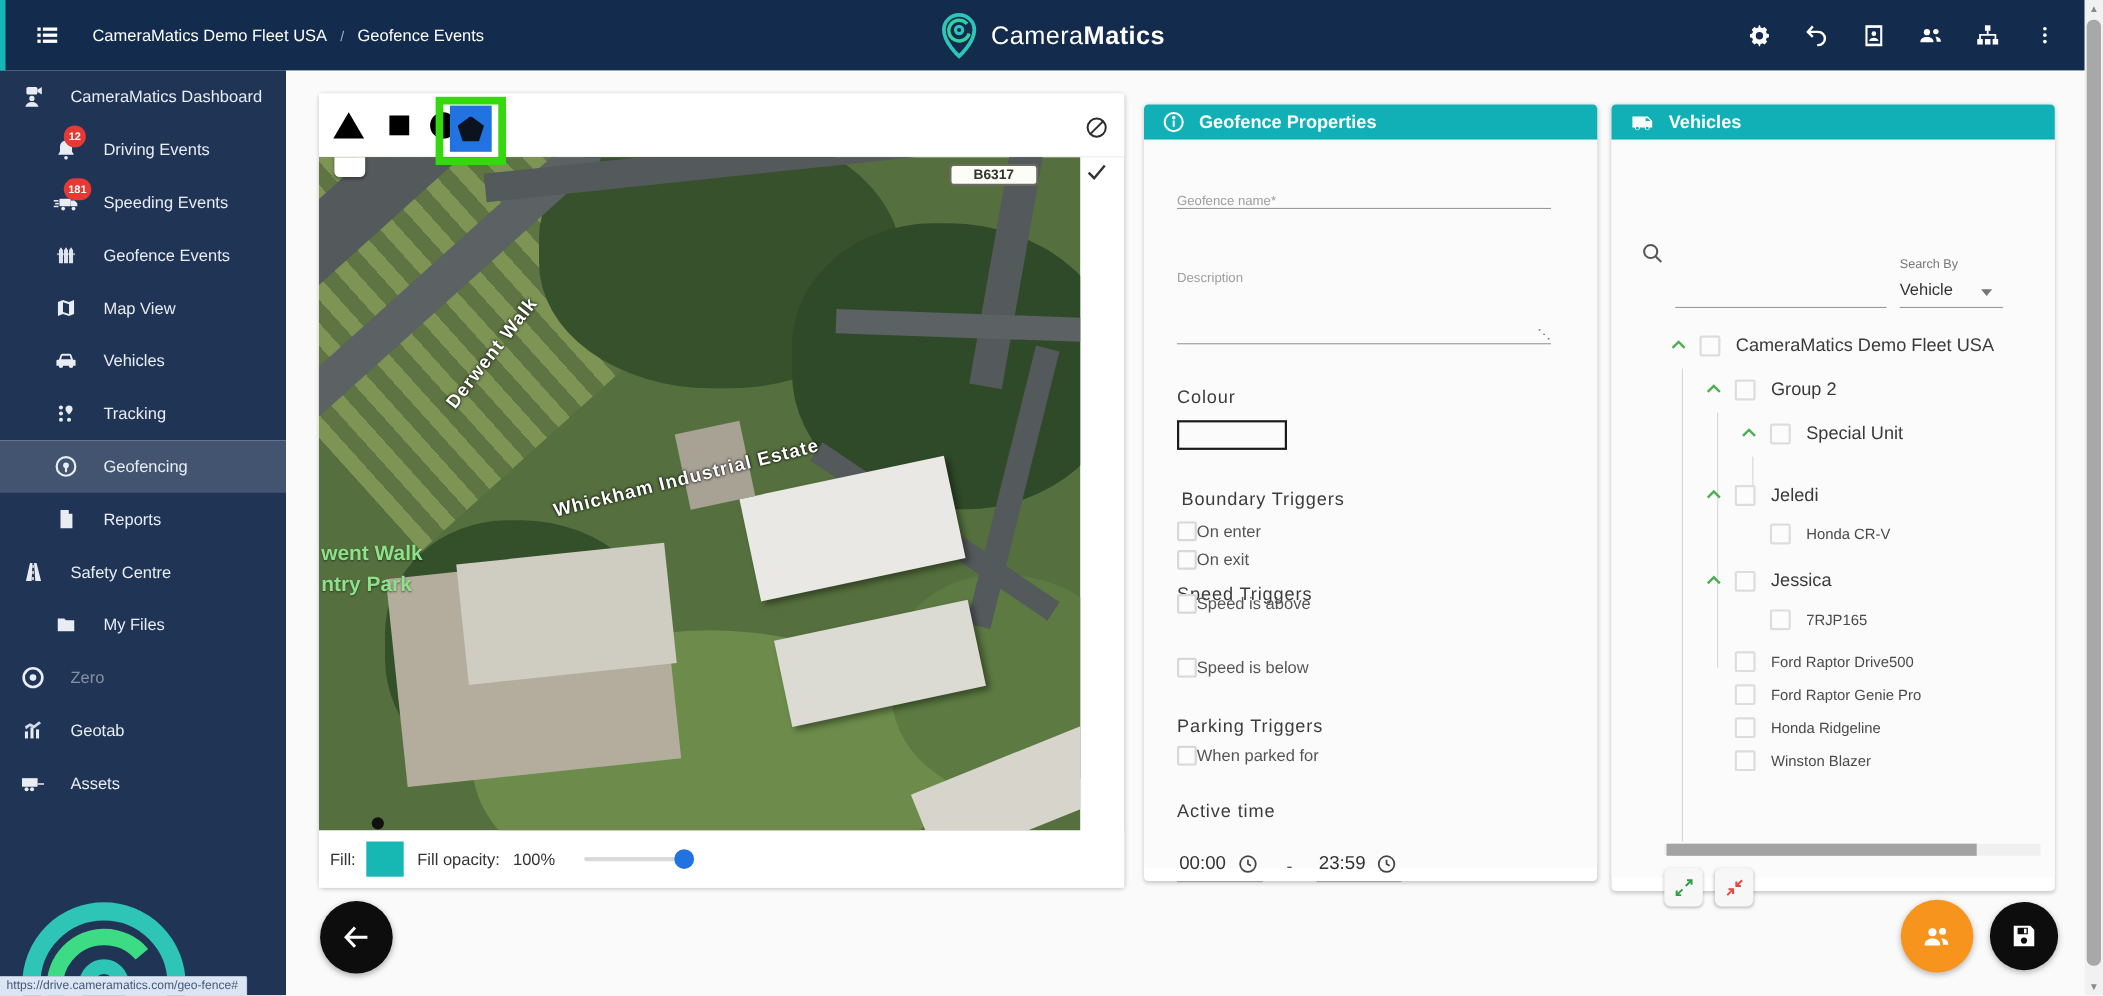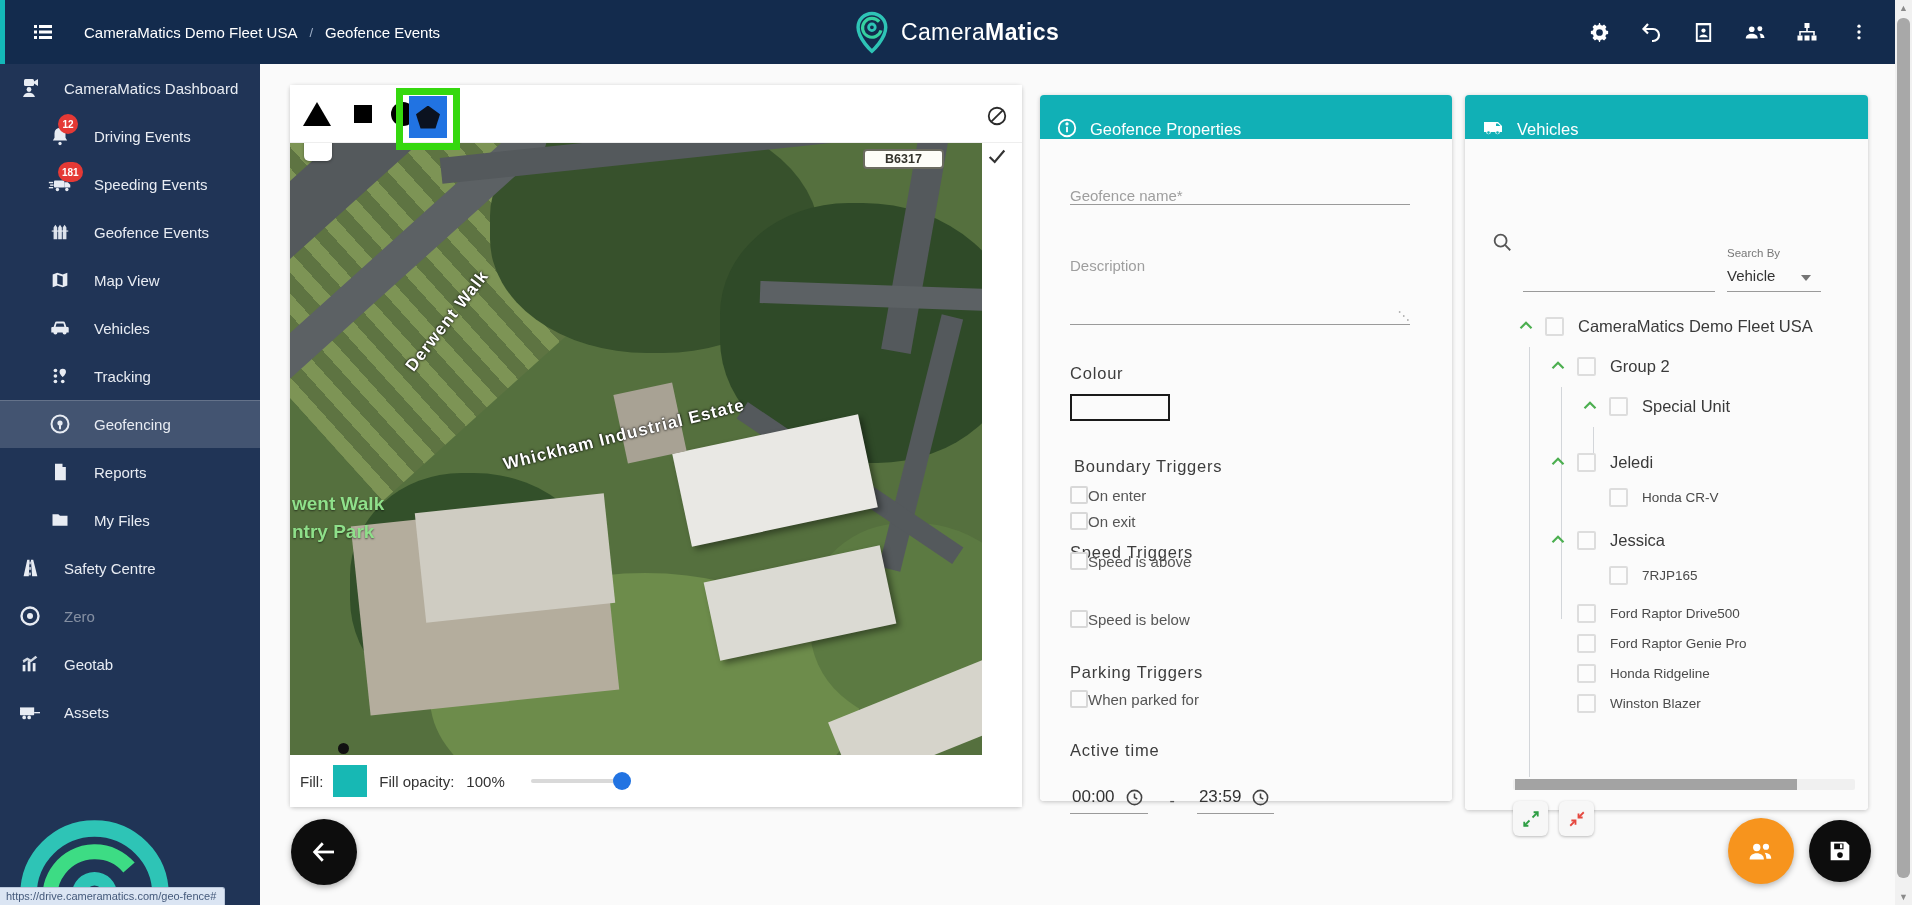--- a/index.html
+++ b/index.html
@@ -29,21 +29,21 @@
   .side-item.active { background:rgba(255,255,255,.16); box-shadow:inset 0 1px 0 rgba(255,255,255,.18); }
   .side-item.dimmed .lbl { color:rgba(255,255,255,.45); }
   .badge { position:absolute; top:-10px; left:10px; min-width:20px; height:20px; padding:0 4px; background:#e53935; border-radius:10px; color:#fff; font-size:10px; font-weight:bold; display:flex; align-items:center; justify-content:center; }
   .watermark { position:absolute; left:-8px; top:748px; width:205px; height:210px; pointer-events:none; }
 
   
   .status-link { position:absolute; left:0; bottom:0; height:18px; padding:0 8px 0 6px; background:#dbe5f3; border:1px solid #b9c6da; border-bottom:none; border-left:none; border-top-right-radius:3px; color:#44597a; font-size:11px; line-height:17px; z-index:60; }
 
   
   .card { position:absolute; background:#fff; border-radius:4px; box-shadow:0 1px 4px rgba(0,0,0,.22); }
-  .panel-header { height:44px; background:#11b0b6; border-radius:4px 4px 0 0; display:flex; align-items:flex-end; gap:12px; padding:0 16px; color:#fff; font-size:16.5px; font-weight:normal; }
+  .panel-header { height:32px; background:#11b0b6; border-radius:4px 4px 0 0; display:flex; align-items:center; gap:12px; padding:0 16px; color:#fff; font-size:16.5px; font-weight:bold; }
   .panel-body { position:relative; background:#fbfbfb; height:calc(100% - 44px); border-radius:0 0 4px 4px; }
 
   
   .map-card { left:290px; top:85px; width:732px; height:722px; }
   .map-toolbar { position:absolute; top:0; left:0; width:100%; height:58px; background:#fff; border-bottom:1px solid #eee; }
   .tool-btn { position:absolute; top:8px; width:42px; height:42px; background:transparent; border:none; display:flex; align-items:center; justify-content:center; cursor:pointer; }
   .tool-triangle { left:6px; }
   .tool-square { left:52px; }
   .tool-circle { left:92px; }
   .tool-pentagon { left:119px; top:11px; width:38px; height:42px; background:#2173e2; }
@@ -70,21 +70,21 @@
   .fill-swatch { width:34px; height:32px; margin:0 12px 0 10px; border:none; cursor:pointer; }
   .op-value { margin-left:12px; font-size:15px; color:#333; }
   .slider { position:relative; margin-left:26px; width:98px; height:4px; background:#d9d9d9; border-radius:2px; cursor:pointer; }
   .slider .thumb { position:absolute; right:-2px; top:-7px; width:18px; height:18px; border-radius:50%; background:#2173e2; }
 
   
   .back-fab { position:absolute; left:291px; top:819px; width:66px; height:66px; border-radius:50%; background:#0d0d0d; border:none; color:#fff; cursor:pointer; box-shadow:0 2px 6px rgba(0,0,0,.35); display:flex; align-items:center; justify-content:center; }
 
   
   .props-card { left:1040px; top:95px; width:412px; height:706px; }
-  .u-input { position:absolute; border:none; border-bottom:1px solid #9a9a9a; background:transparent; font-size:15px; color:#333; outline:none; }
+  .u-input { position:absolute; border:none; border-bottom:1px solid #9a9a9a; background:transparent; font-size:12px; color:#333; outline:none; }
   .u-input::placeholder { color:#9e9e9e; }
   .f-label { position:absolute; font-size:16.5px; color:#3c3c3c; letter-spacing:.8px; }
   .colour-box { position:absolute; left:30px; top:255px; width:100px; height:27px; background:#fbfbfb; border:2px solid #1a1a1a; cursor:pointer; }
   .chk-row { position:absolute; display:flex; align-items:center; cursor:pointer; }
   .chk { width:18px; height:18px; border:2px solid #d8d8d8; border-radius:2px; background:#fcfcfc; }
   .chk-label { font-size:15px; color:#555; }
   .time-row { position:absolute; left:30px; top:648px; display:flex; align-items:center; }
   .time-field { display:flex; align-items:center; gap:10px; border-bottom:1px solid #9a9a9a; padding:0 4px 6px 2px; }
   .time-val { font-size:17px; color:#333; }
   .time-sep { margin:0 22px; color:#555; }
@@ -286,38 +286,38 @@
           <span class="lbl">Geofencing</span>
         </div>
         <div class="side-item lvl1">
           <span class="ic">
             <svg width="20" height="22" viewBox="0 0 24 24" fill="currentColor">
               <path d="M6 2h9l4 4v16H6V2zm9 0v4h4" fill-rule="evenodd"></path>
             </svg>
           </span>
           <span class="lbl">Reports</span>
         </div>
-        <div class="side-item lvl1">
-          <span class="ic">
-            <svg width="22" height="20" viewBox="0 0 24 24" fill="currentColor">
-              <path d="M3 5h7l2 2h9v12H3V5z"></path>
-            </svg>
-          </span>
-          <span class="lbl">My Files</span>
-        </div>
         <div class="side-item lvl0">
           <span class="ic">
             <svg width="22" height="22" viewBox="0 0 24 24" fill="currentColor">
               <path d="M9 3h2.5l-.8 18H5L9 3zm4 0h-1 3.5L20 21h-5.7L13 3z"></path>
               <rect x="11.4" y="5" width="1.4" height="3"></rect>
               <rect x="11.3" y="11" width="1.5" height="3"></rect>
               <rect x="11.2" y="17" width="1.6" height="3"></rect>
             </svg>
           </span>
           <span class="lbl">Safety Centre</span>
+        </div>
+        <div class="side-item lvl1">
+          <span class="ic">
+            <svg width="22" height="20" viewBox="0 0 24 24" fill="currentColor">
+              <path d="M3 5h7l2 2h9v12H3V5z"></path>
+            </svg>
+          </span>
+          <span class="lbl">My Files</span>
         </div>
         <div class="side-item lvl0 dimmed">
           <span class="ic">
             <svg width="24" height="24" viewBox="0 0 24 24" fill="none" stroke="currentColor" stroke-width="2.4">
               <circle cx="12" cy="12" r="8.5"></circle>
               <circle cx="12" cy="12" r="3" fill="currentColor" stroke="none"></circle>
             </svg>
           </span>
           <span class="lbl">Zero</span>
         </div>

